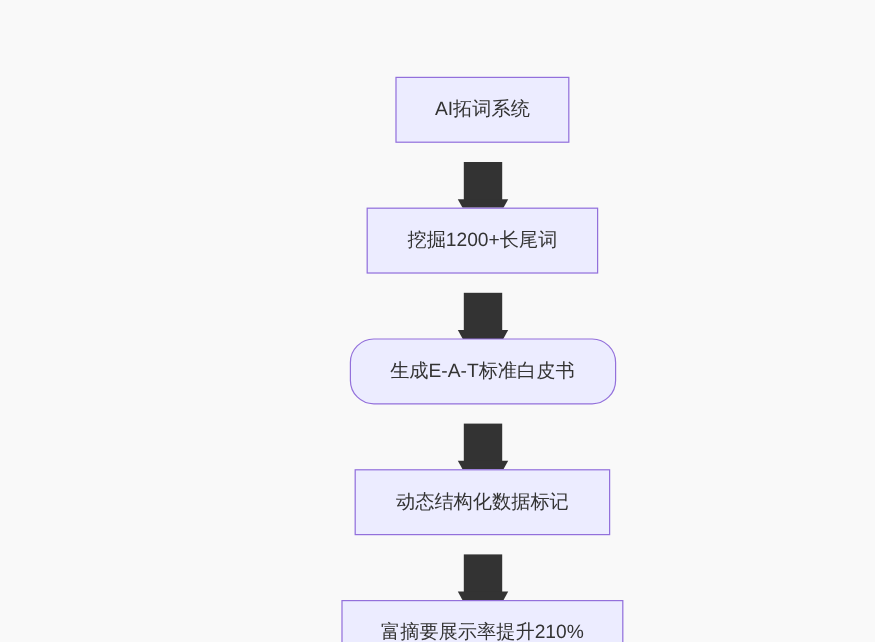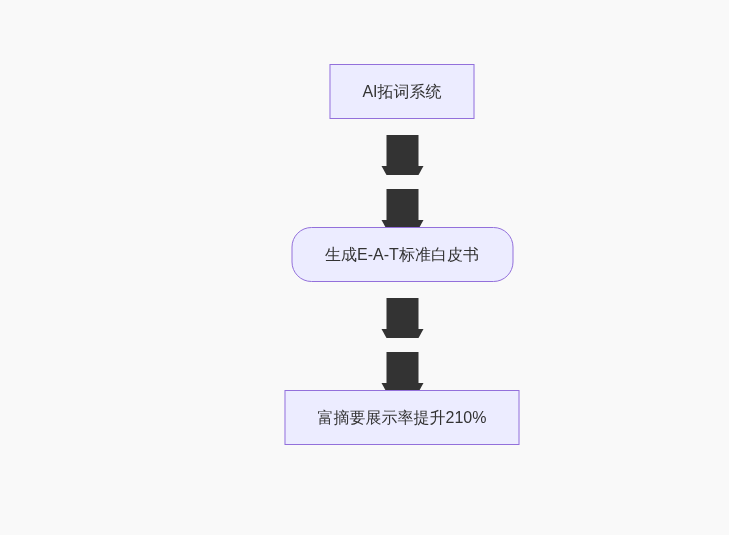--- a/index.html
+++ b/index.html
@@ -75,33 +75,35 @@
 <div class="canvas">
   <div class="flow">
 
     <div class="node node-0">AI拓词系统</div>
 
     <div class="arrow">
       <span class="shaft"></span>
       <span class="head"></span>
     </div>
 
+    <div class="node node-1">挖掘1200+长尾词</div>
 
     <div class="arrow">
       <span class="shaft"></span>
       <span class="head"></span>
     </div>
 
     <div class="node node-2">生成E-A-T标准白皮书</div>
 
     <div class="arrow">
       <span class="shaft"></span>
       <span class="head"></span>
     </div>
 
+    <div class="node node-3">动态结构化数据标记</div>
 
     <div class="arrow">
       <span class="shaft"></span>
       <span class="head"></span>
     </div>
 
     <div class="node node-4">富摘要展示率提升210%</div>
 
   </div>
 </div>

